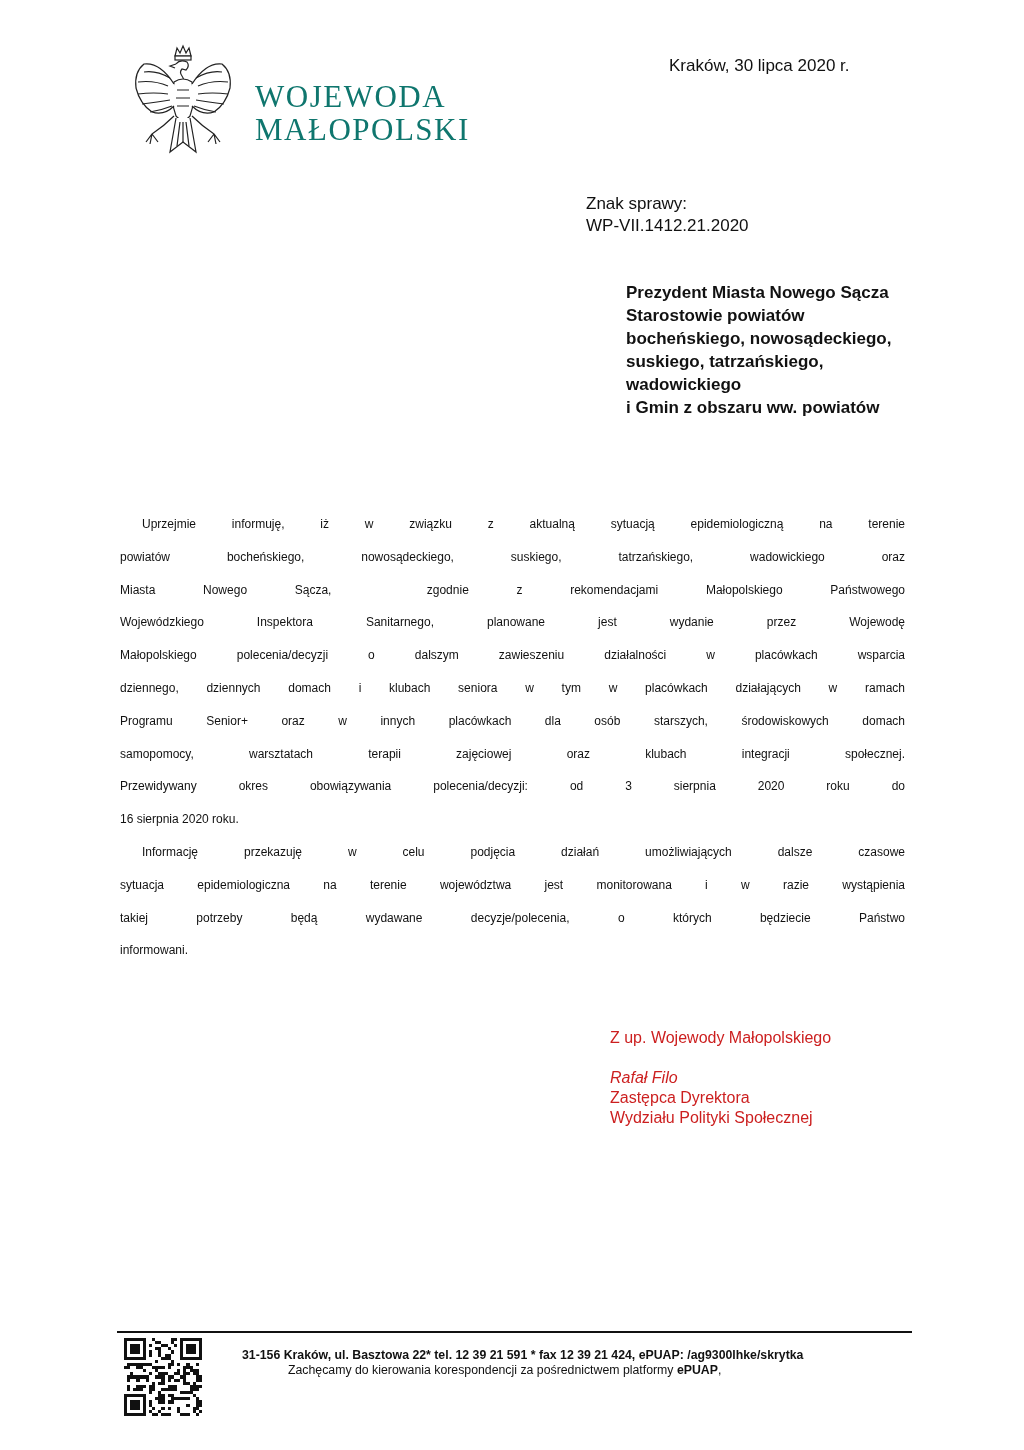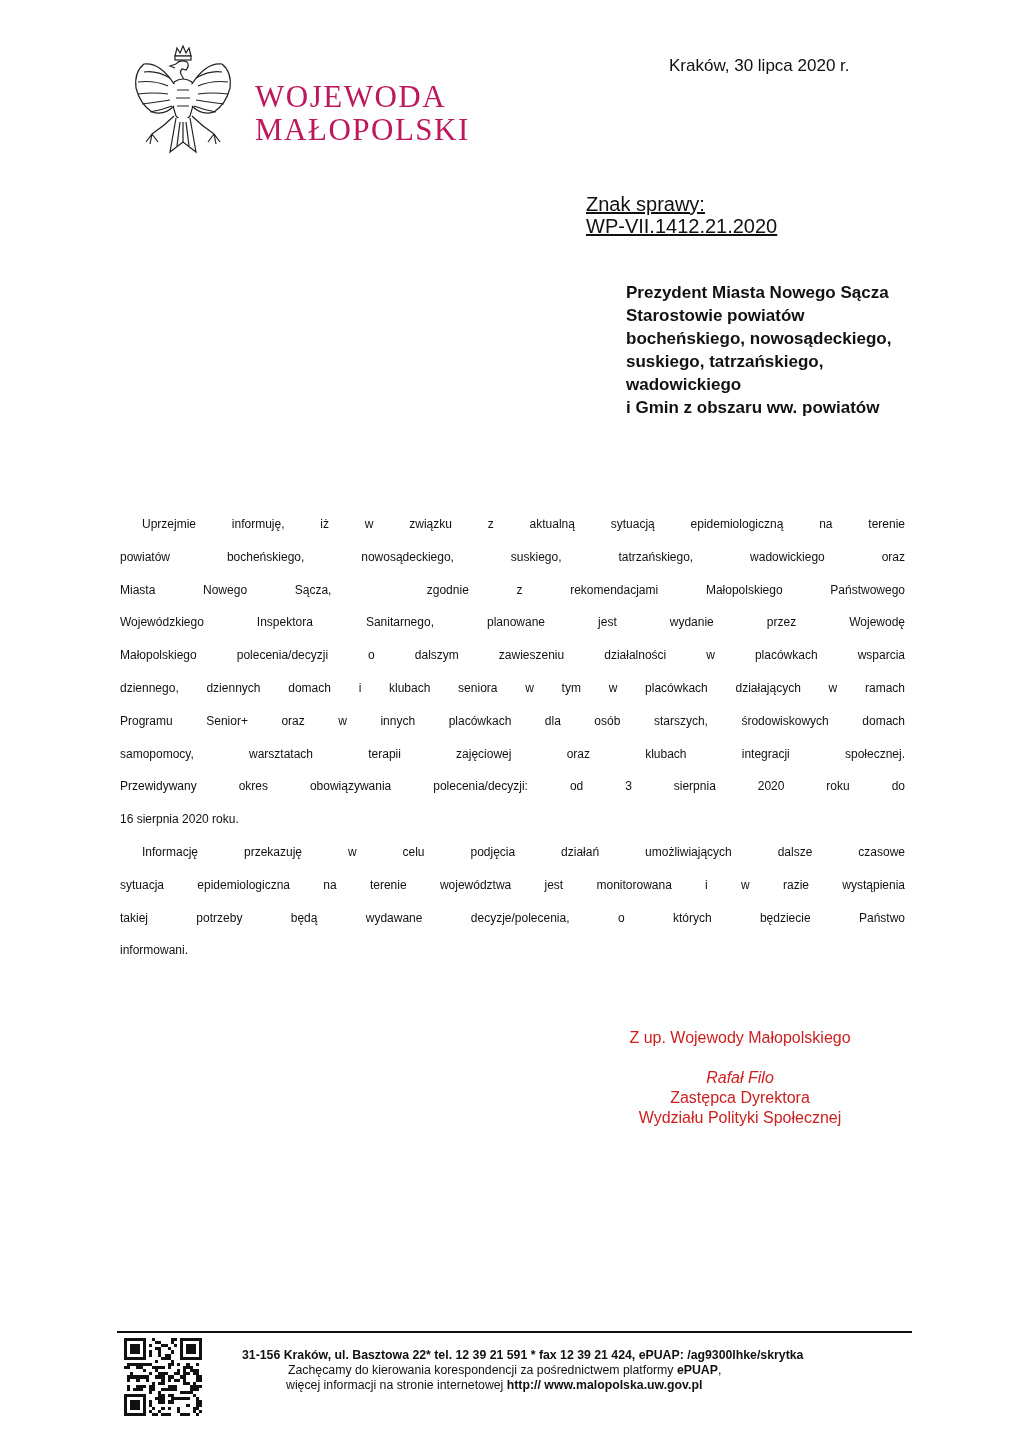--- a/index.html
+++ b/index.html
@@ -1,35 +1,35 @@
 <!DOCTYPE html>
 <html><head>
   <meta charset="utf-8">
   <style>
     * { margin: 0; padding: 0; box-sizing: border-box; }
     html, body { width: 1024px; height: 1450px; background: #ffffff; overflow: hidden; }
     body { position: relative; font-family: "Liberation Sans", sans-serif; color: #111; }
 
     .emblem { position: absolute; left: 130px; top: 42px; width: 106px; height: 124px; }
-    .brand { position: absolute; left: 255px; top: 80px; font-family: "Liberation Serif", serif; font-size: 31px; line-height: 33px; letter-spacing: 1.5px; color: #be185d; }
+    .brand { position: absolute; left: 255px; top: 80px; font-family: "Liberation Serif", serif; font-size: 31px; line-height: 33px; letter-spacing: 1.5px; color: #0f766e; }
     .brand div { white-space: nowrap; }
 
     .date { position: absolute; left: 669px; top: 56px; font-size: 17px; white-space: nowrap; }
 
-    .case { position: absolute; left: 586px; top: 193px; font-size: 20px; line-height: 22px; text-decoration: underline; }
+    .case { position: absolute; left: 586px; top: 193px; font-size: 17px; line-height: 22px; }
 
     .recipients { position: absolute; left: 586px; top: 281px; font-size: 17px; line-height: 23px; font-weight: bold; margin-left: 40px; }
     .recipients div { white-space: nowrap; }
 
     .body-text { position: absolute; left: 120px; top: 508px; width: 785px; font-size: 12px; line-height: 32.8px; text-align: justify; }
     .body-text .line { display: block; text-align: justify; text-align-last: justify; white-space: nowrap; }
     .body-text .line.last { text-align-last: left; }
     .body-text .first { padding-left: 22px; }
 
-    .signature { position: absolute; left: 610px; top: 1028px; width: 260px; color: #cc1f1f; font-size: 16px; text-align: center; line-height: 20px; }
+    .signature { position: absolute; left: 610px; top: 1028px; width: 260px; color: #cc1f1f; font-size: 16px; text-align: left; line-height: 20px; }
     .signature .spacer { height: 20px; }
     .signature .name { font-style: italic; }
 
     .footer-line { position: absolute; left: 117px; top: 1331px; width: 795px; height: 2px; background: #111; }
     .qr { position: absolute; left: 124px; top: 1338px; width: 78px; height: 78px; }
     .footer-text { position: absolute; left: 200px; top: 1348px; width: 720px; font-size: 12.3px; line-height: 15px; }
     .footer-text .l1 { padding-left: 42px; font-weight: bold; white-space: nowrap; }
     .footer-text .l2 { padding-left: 88px; white-space: nowrap; }
     .footer-text .l3 { padding-left: 86px; white-space: nowrap; }
     .footer-text b { font-weight: bold; }
@@ -301,14 +301,13 @@
       <rect x="19" y="1" width="5" height="5" fill="#fff"></rect>
       <rect x="20" y="2" width="3" height="3" fill="#111"></rect>
       <rect x="0" y="18" width="7" height="7" fill="#111"></rect>
       <rect x="1" y="19" width="5" height="5" fill="#fff"></rect>
       <rect x="2" y="20" width="3" height="3" fill="#111"></rect>
     </svg>
 </div>
 <div class="footer-text">
   <div class="l1">31-156 Kraków, ul. Basztowa 22* tel. 12 39 21 591 * fax 12 39 21 424, ePUAP: /ag9300lhke/skrytka</div>
   <div class="l2"><span>Zachęcamy do kierowania korespondencji za pośrednictwem platformy </span><b>ePUAP</b><span>,</span></div>
-  <div class="l3"><span>więcej informacji na stronie internetowej </span><b>http:// www.malopolska.uw.gov.pl</b></div>
 </div>
 
 </body></html>

